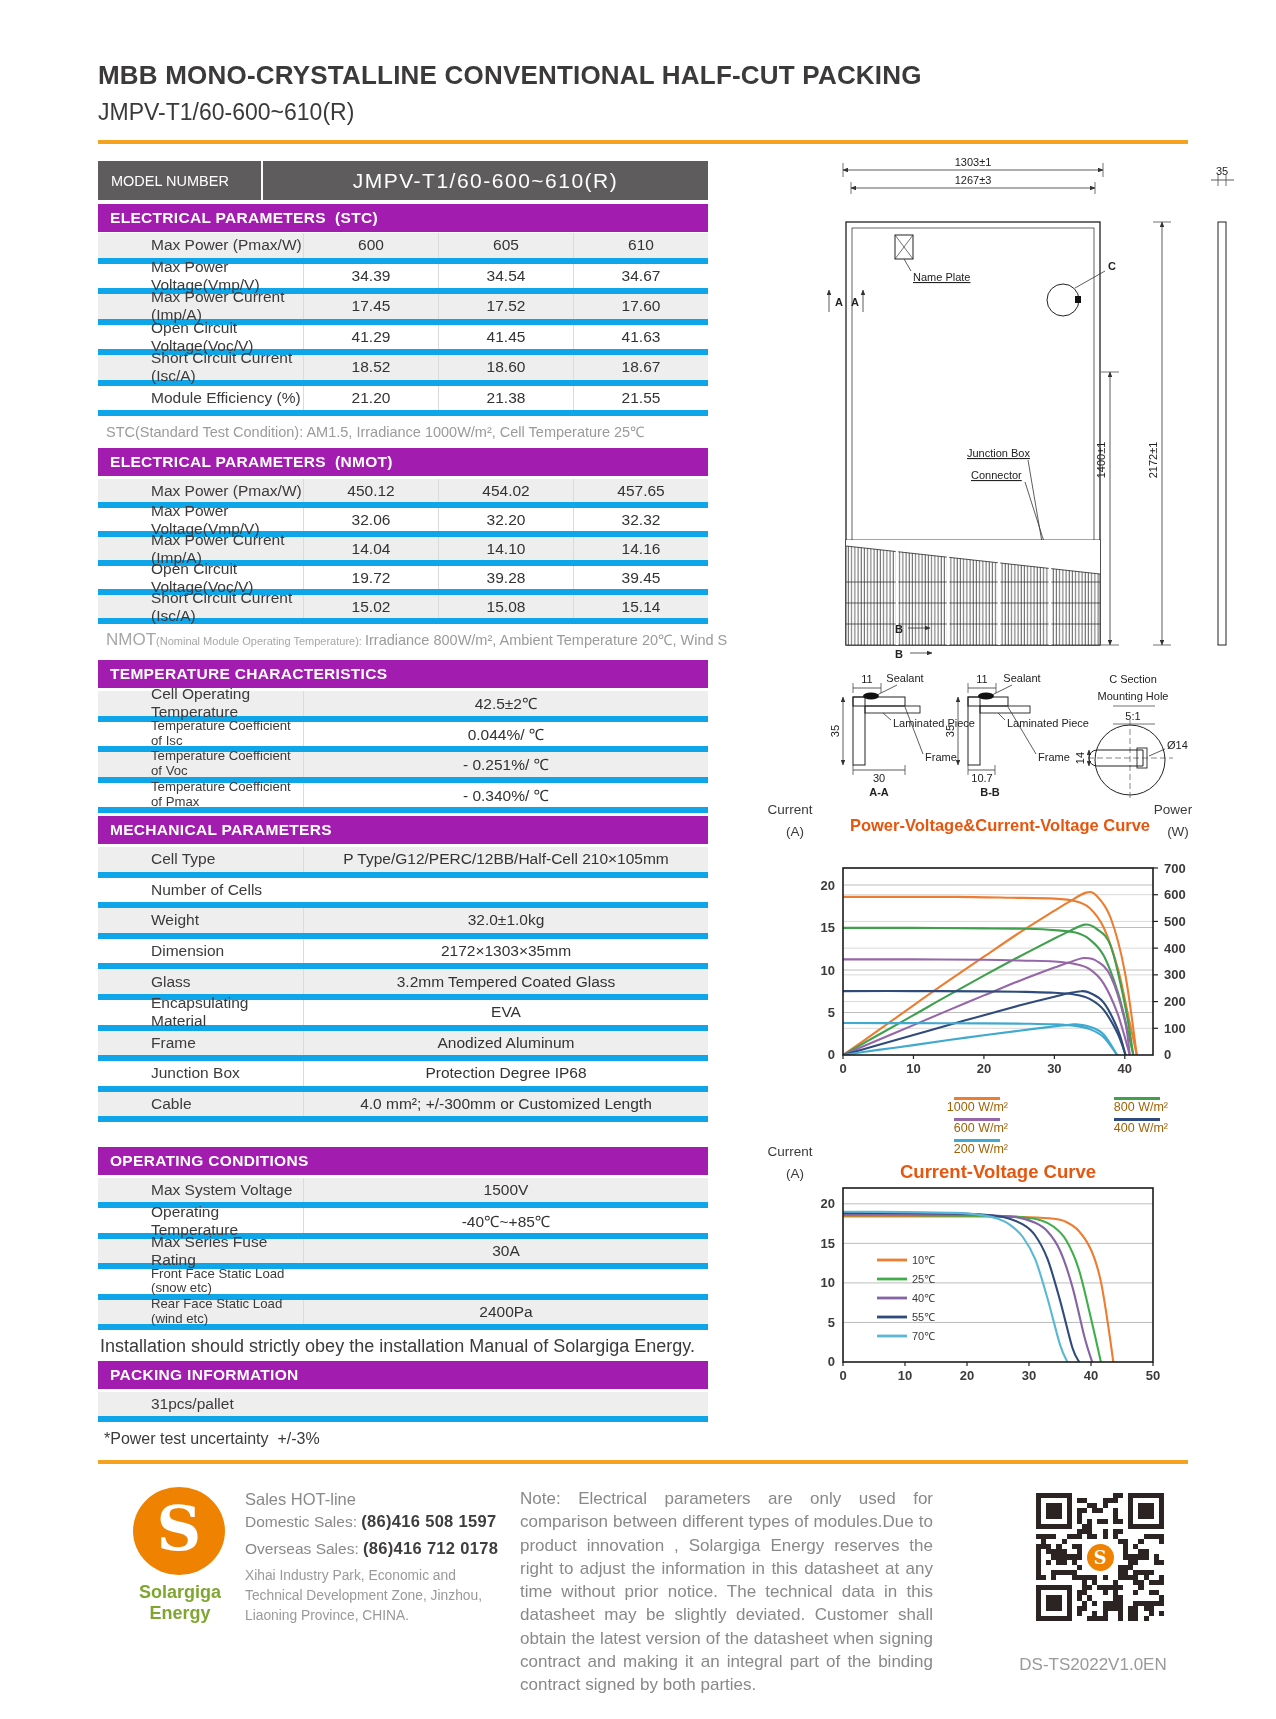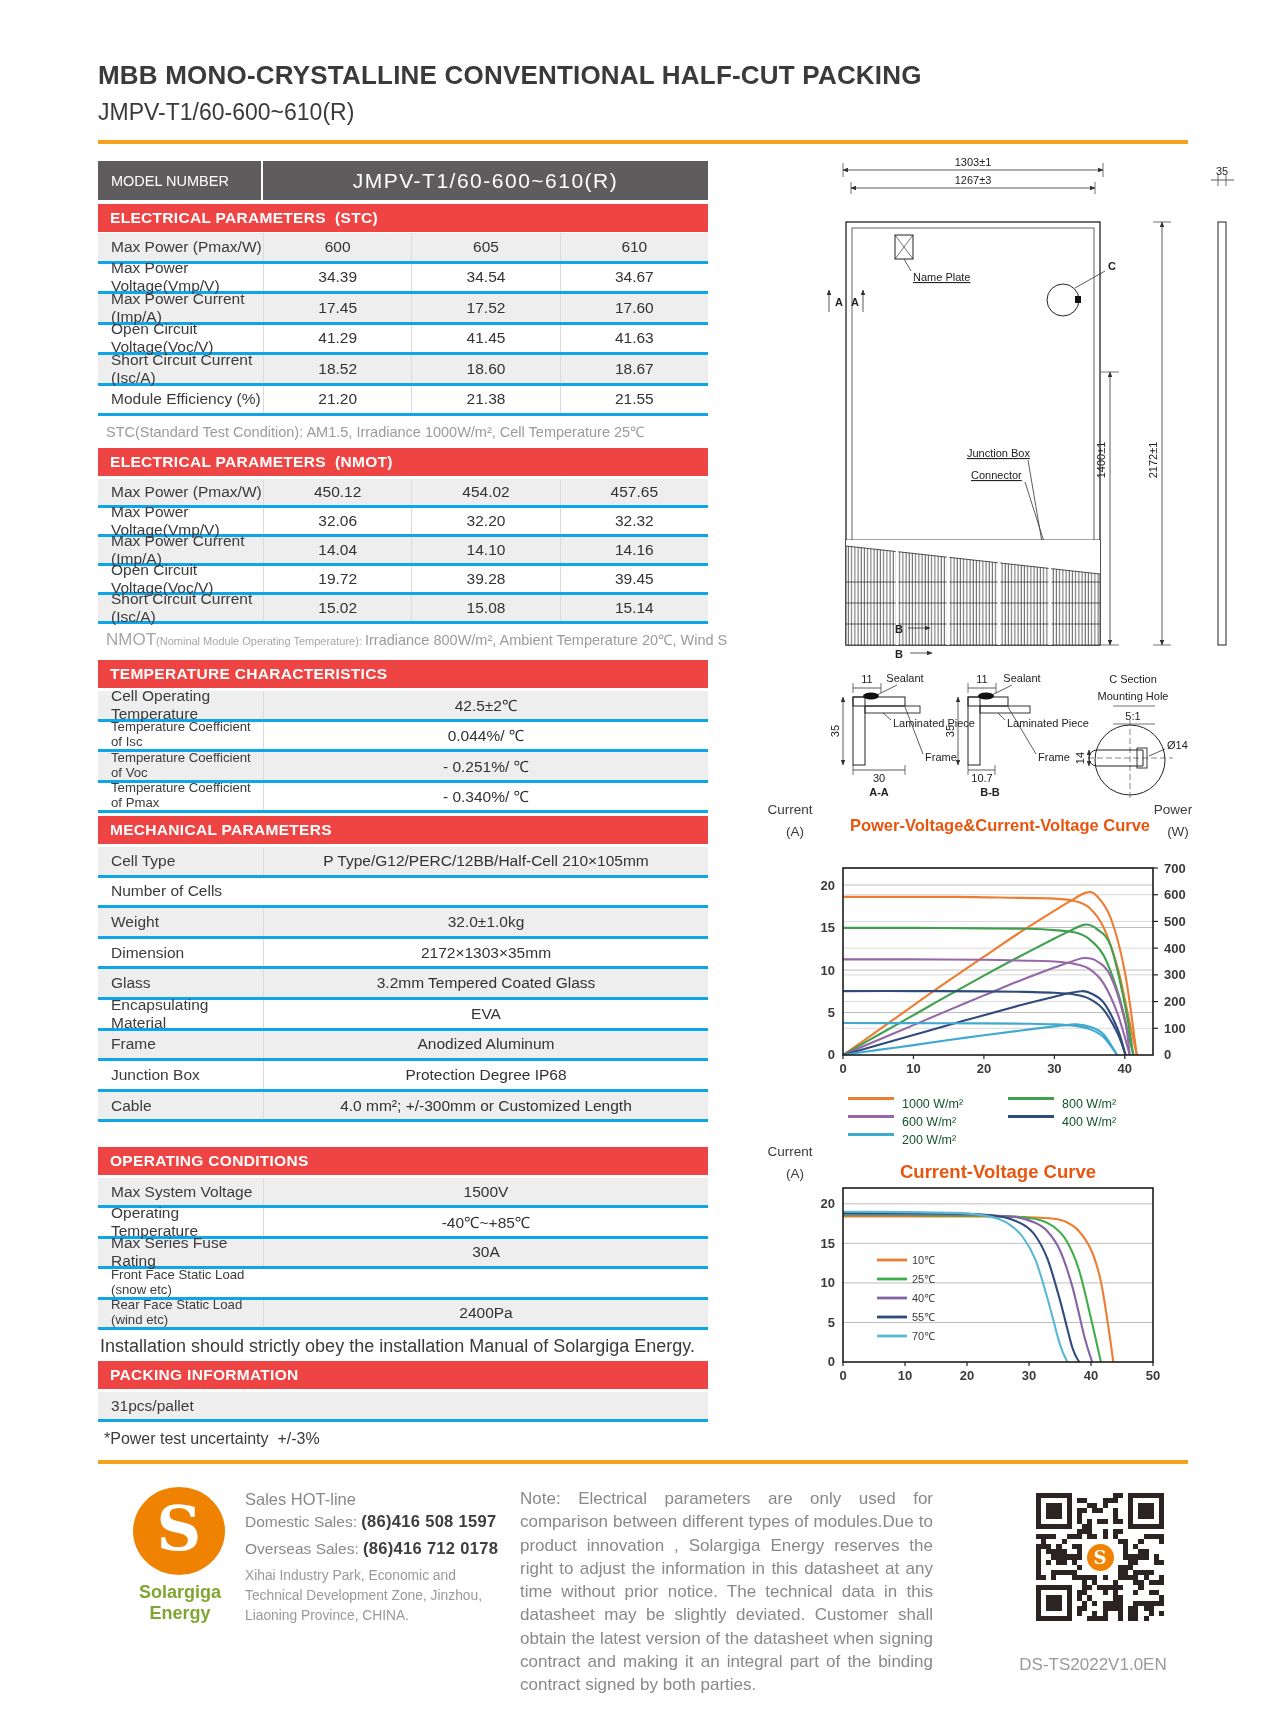--- a/index.html
+++ b/index.html
@@ -4,23 +4,23 @@
 <style>
   html,body{margin:0;padding:0;background:#e8e8e8;}
   .page{position:relative;width:1276px;height:1719px;background:#fff;font-family:"Liberation Sans",sans-serif;overflow:hidden;margin:0 auto;}
   .abs{position:absolute;}
   .title1{left:98px;top:60px;font-size:26px;font-weight:bold;color:#3B3939;letter-spacing:.2px;}
   .title2{left:98px;top:99px;font-size:23px;color:#3B3939;}
   .rule{left:98px;width:1090px;height:4px;background:#F5A21F;}
   .modelbar{left:98px;top:161px;width:610px;height:39px;background:#5E5C5C;display:flex;align-items:stretch;box-sizing:border-box;}
   .modelbar .mlabel{width:165px;display:flex;align-items:center;padding-left:13px;color:#fff;font-size:14.5px;border-right:2px solid #fff;box-sizing:border-box;}
   .modelbar .mvalue{flex:1;display:flex;align-items:center;justify-content:center;color:#fff;font-size:21px;letter-spacing:1.5px;}
-  .sechead{left:98px;width:610px;height:28px;background:#ef4444;color:#fff;font-size:15.5px;font-weight:bold;display:flex;align-items:center;padding-left:12px;box-sizing:border-box;letter-spacing:.3px;}
+  .sechead{left:98px;width:610px;height:28px;background:#a21caf;color:#fff;font-size:15.5px;font-weight:bold;display:flex;align-items:center;padding-left:12px;box-sizing:border-box;letter-spacing:.3px;}
   .ptable{left:98px;width:610px;}
-  .trow{display:flex;border-bottom:3px solid #0ea5e9;box-sizing:border-box;}
+  .trow{display:flex;border-bottom:6px solid #0ea5e9;box-sizing:border-box;padding-left:40px;}
   .trow.even{background:#EFEEEE;}
   .trow.odd{background:#fff;}
   .tlabel{width:165px;padding-left:13px;display:flex;align-items:center;font-size:15.5px;color:#3C3A3A;box-sizing:border-box;}
   .trow.small .tlabel{font-size:13.2px;line-height:1.12;white-space:pre-line;}
   .tval{flex:1;border-left:1px solid #DBDBDB;display:flex;align-items:center;justify-content:center;font-size:15.5px;color:#333;}
   .r305 .trow{height:30.5px;} .r29 .trow{height:29px;} .r306 .trow{height:30.6px;} .r304 .trow{height:30.4px;} .r30 .trow{height:30px;}
   .note-sm{color:#9C9A9A;font-size:14.5px;padding-left:8px;white-space:nowrap;overflow:hidden;}
   .nmot-t{font-size:17px;color:#A8A6A6;}
   .nmot-p{font-size:11px;color:#A8A6A6;}
   .nmot-r{font-size:14.5px;color:#9C9A9A;}
@@ -40,21 +40,21 @@
   .doccode{left:1003px;top:1655px;width:180px;text-align:center;font-size:17px;color:#9B9999;}
   svg text{font-family:"Liberation Sans",sans-serif;}
   .draw text{font-size:11px;fill:#222;}
   .draw .dim{stroke:#333;stroke-width:.8;}
   .draw .ext{stroke:#333;stroke-width:.7;}
   .draw .ol{stroke:#222;fill:none;}
   .draw .lead{stroke:#333;stroke-width:.8;fill:none;}
   .draw .lbl{text-decoration:underline;}
   .tick{font-size:13px;font-weight:bold;fill:#3C3A3A;}
   #chart1-legend{position:absolute;left:848px;top:1097px;width:330px;display:grid;grid-template-columns:160px 160px;row-gap:4px;}
-  .lg-item{display:flex;align-items:flex-start;font-size:12.5px;color:#14532d;}
+  .lg-item{display:flex;align-items:flex-end;font-size:12.5px;color:#a16207;flex-direction:column;}
   .lg-sw{width:46px;height:3px;margin-right:8px;}
 </style>
 </head>
 <body>
 
 <div class="page">
 
   <div class="abs title1">MBB MONO-CRYSTALLINE CONVENTIONAL HALF-CUT PACKING</div>
   <div class="abs title2">JMPV-T1/60-600~610(R)</div>
   <div class="abs rule" style="top:140px"></div>

